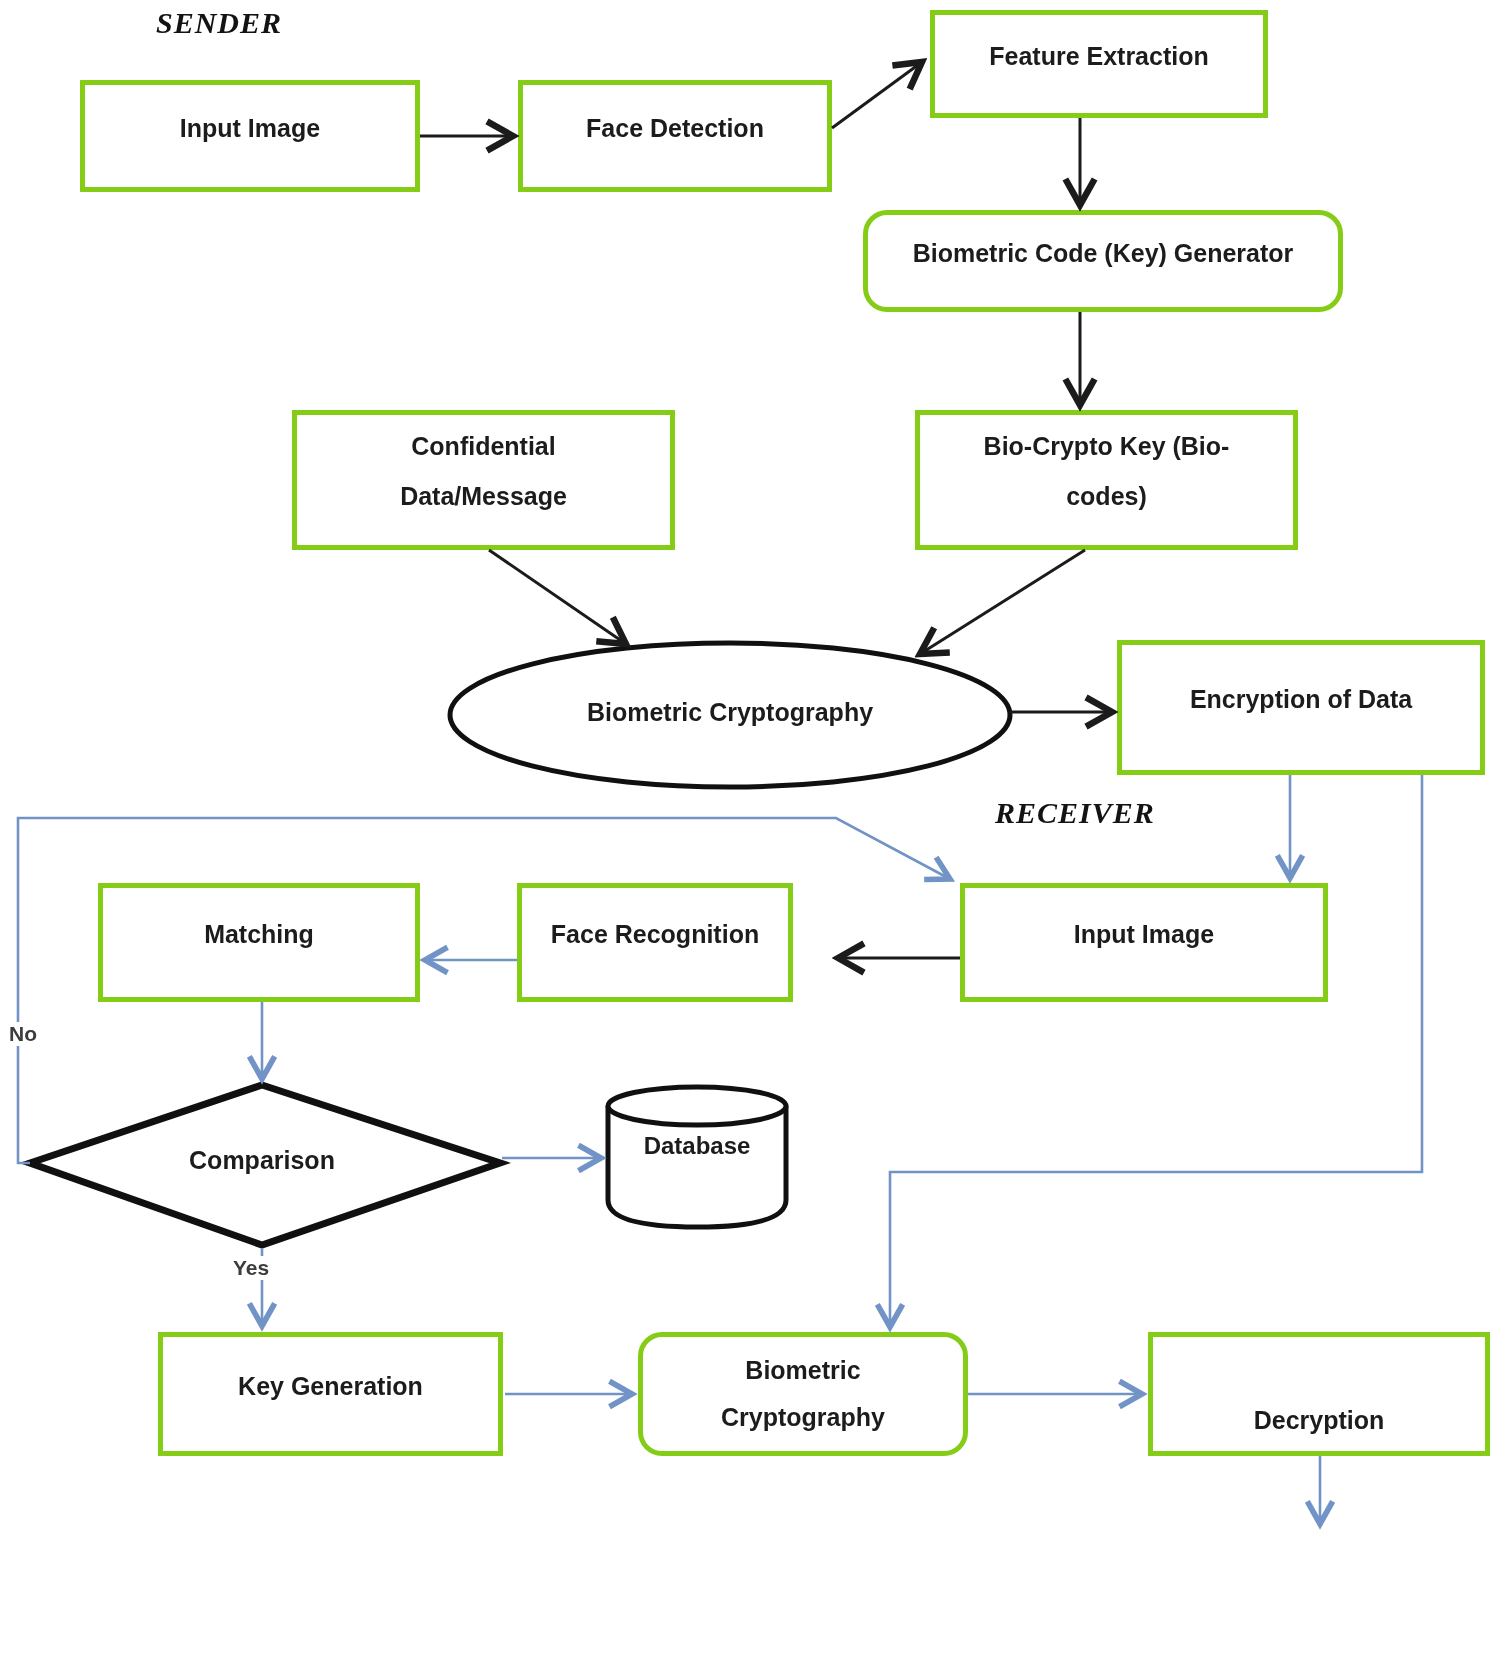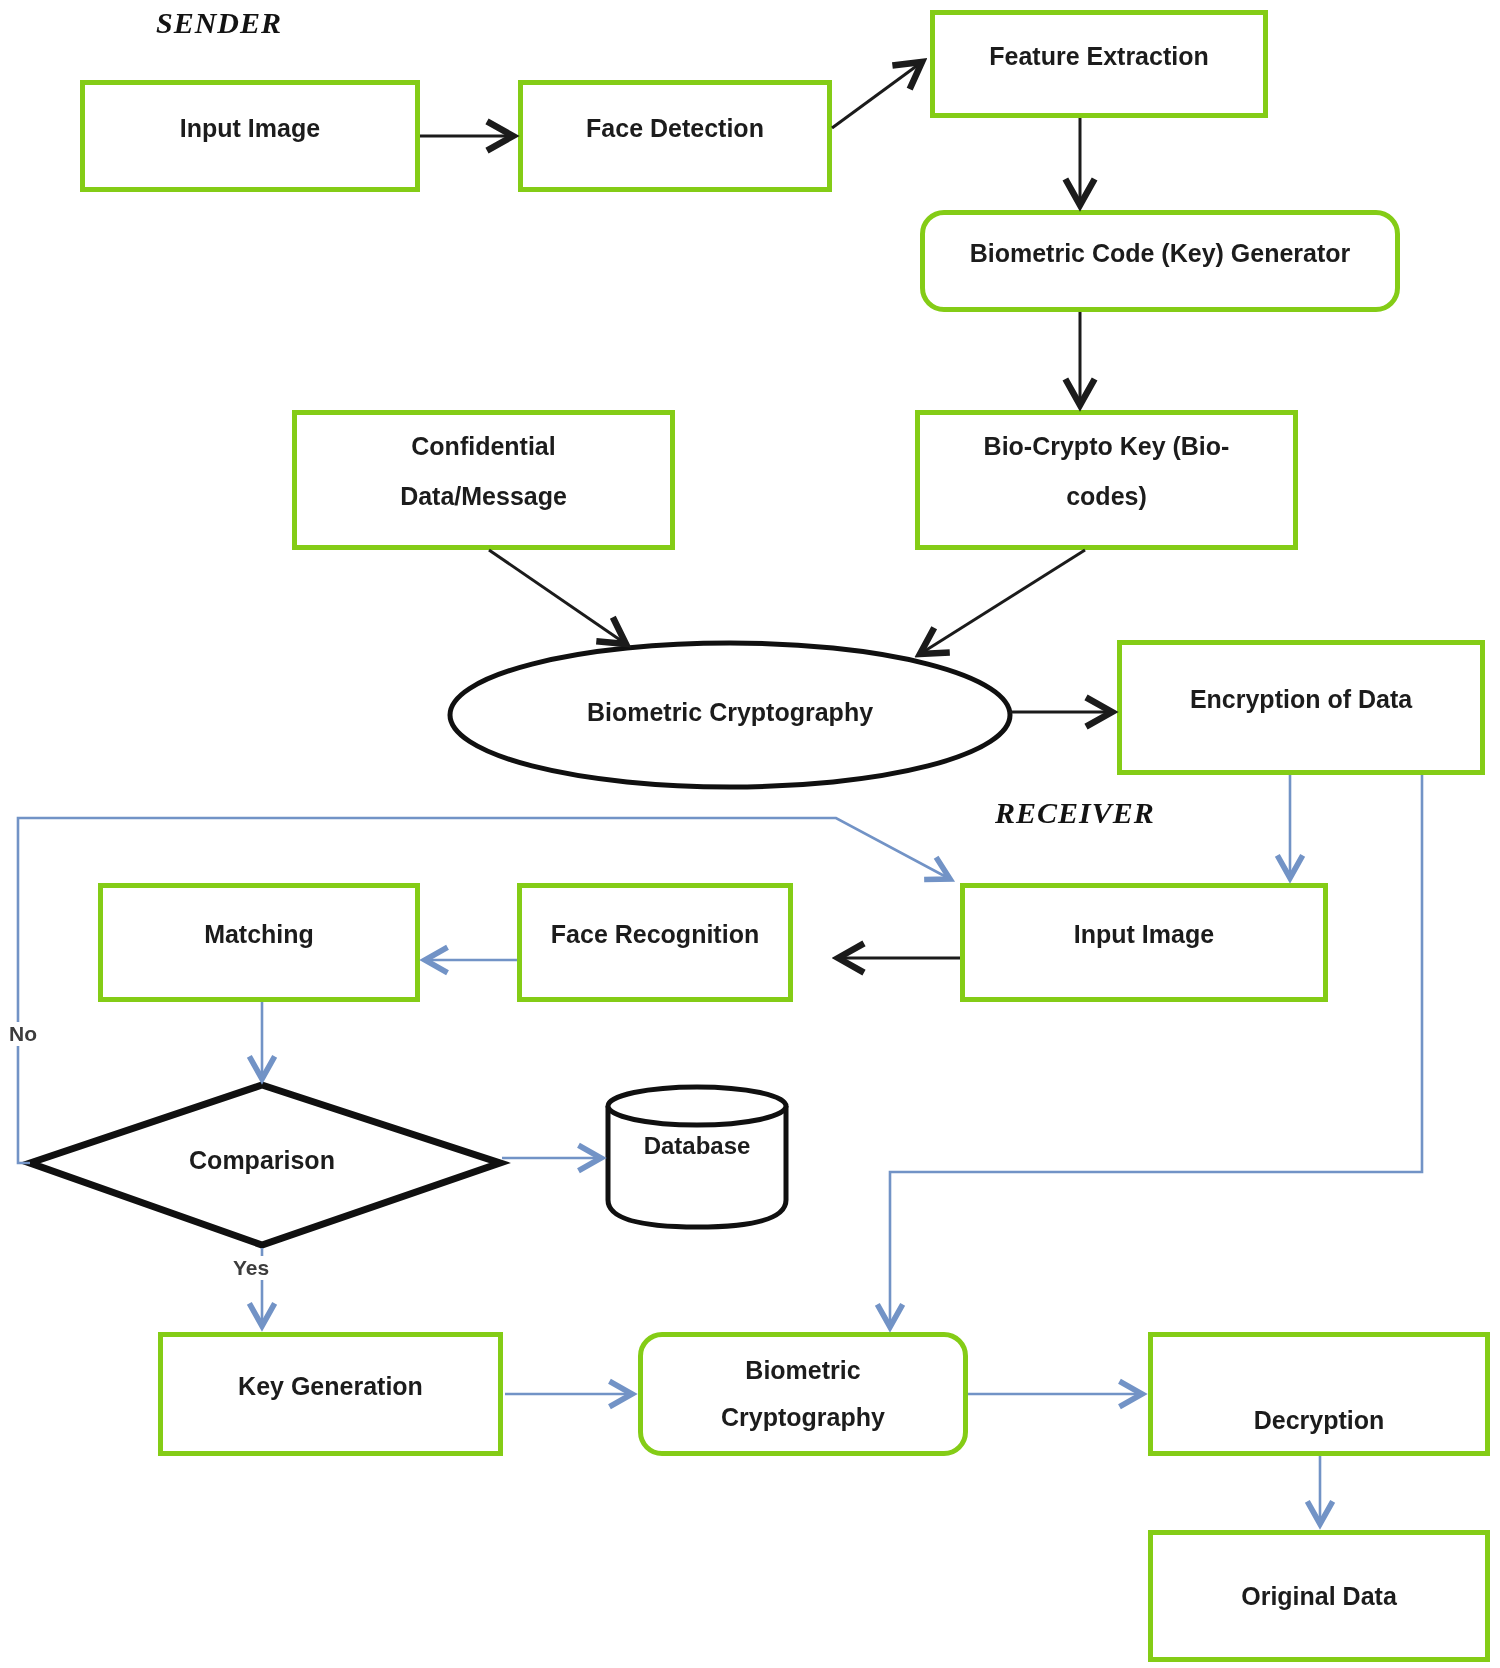--- a/index.html
+++ b/index.html
@@ -32,21 +32,21 @@
   </div>
 
   <div class="node" style="left:518px;top:80px;width:314px;height:112px;text-align:right;">
     <span class="pad">Face Detection</span>
   </div>
 
   <div class="node" style="left:930px;top:10px;width:338px;height:108px;">
     <span class="pad">Feature Extraction</span>
   </div>
 
-  <div class="node rounded" style="left:920px;top:210px;width:480px;height:102px;">
+  <div class="node rounded" style="left:863px;top:210px;width:480px;height:102px;">
     <span class="pad">Biometric Code (Key) Generator</span>
   </div>
 
   <div class="node" style="left:292px;top:410px;width:383px;height:140px;">
     <div class="two-line" style="padding-bottom:18px;">
       <div>Confidential</div>
       <div>Data/Message</div>
     </div>
   </div>
 
@@ -81,23 +81,20 @@
     <div class="two-line" style="line-height:47px;">
       <div>Biometric</div>
       <div>Cryptography</div>
     </div>
   </div>
 
   <div class="node" style="left:1148px;top:1332px;width:342px;height:124px;justify-content:flex-end;">
     <span class="pad">Decryption</span>
   </div>
 
-  <div class="node" style="left:1148px;top:1530px;width:342px;height:132px;">
-    <span>Original Data</span>
-  </div>
 
   <svg class="layer" width="1500" height="1668" viewBox="0 0 1500 1668">
     <defs>
       <marker id="mb" viewBox="0 0 12 12" refX="10" refY="6" markerWidth="13" markerHeight="13" orient="auto-start-reverse">
         <path d="M2,1.5 L10,6 L2,10.5" fill="none" stroke="#1b1b1b" stroke-width="2"></path>
       </marker>
       <marker id="mu" viewBox="0 0 12 12" refX="10" refY="6" markerWidth="13" markerHeight="13" orient="auto-start-reverse">
         <path d="M2,1.5 L10,6 L2,10.5" fill="none" stroke="#7293c6" stroke-width="2"></path>
       </marker>
     </defs>

